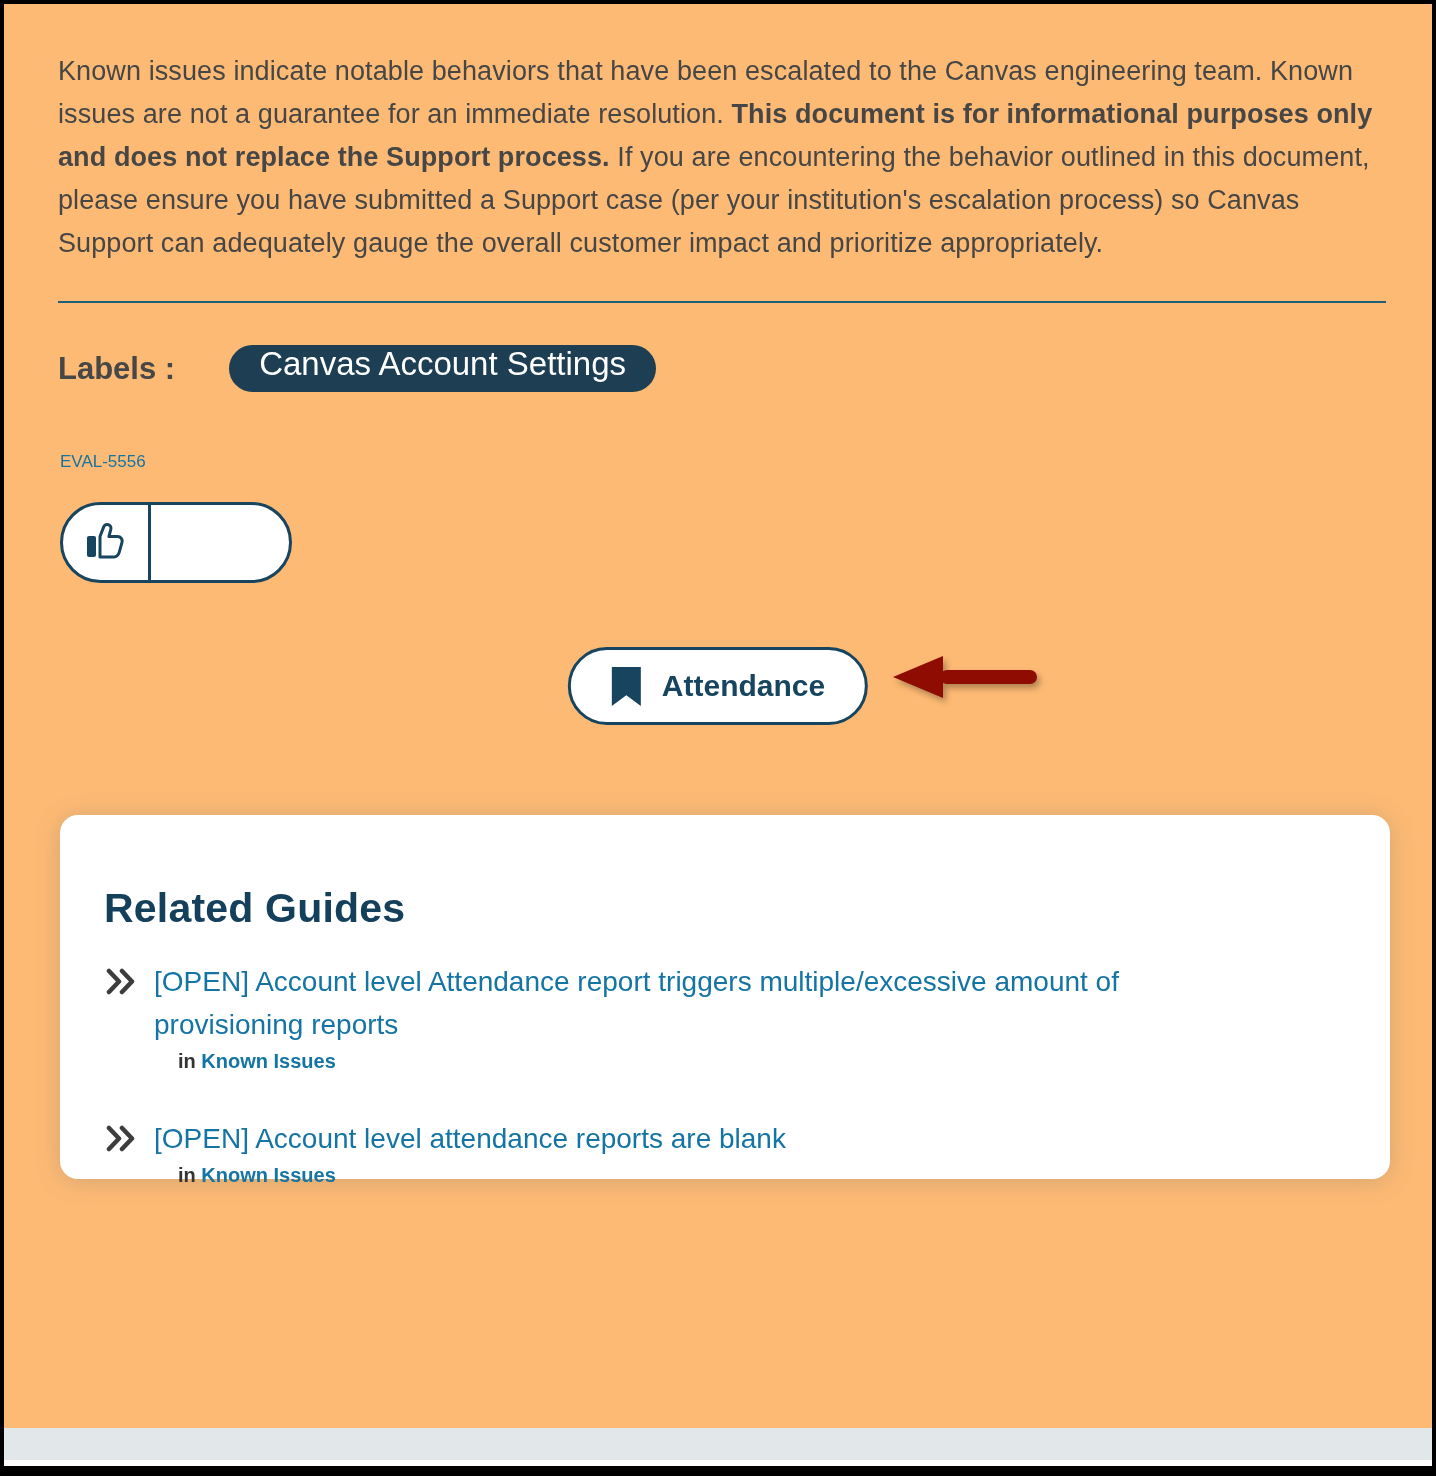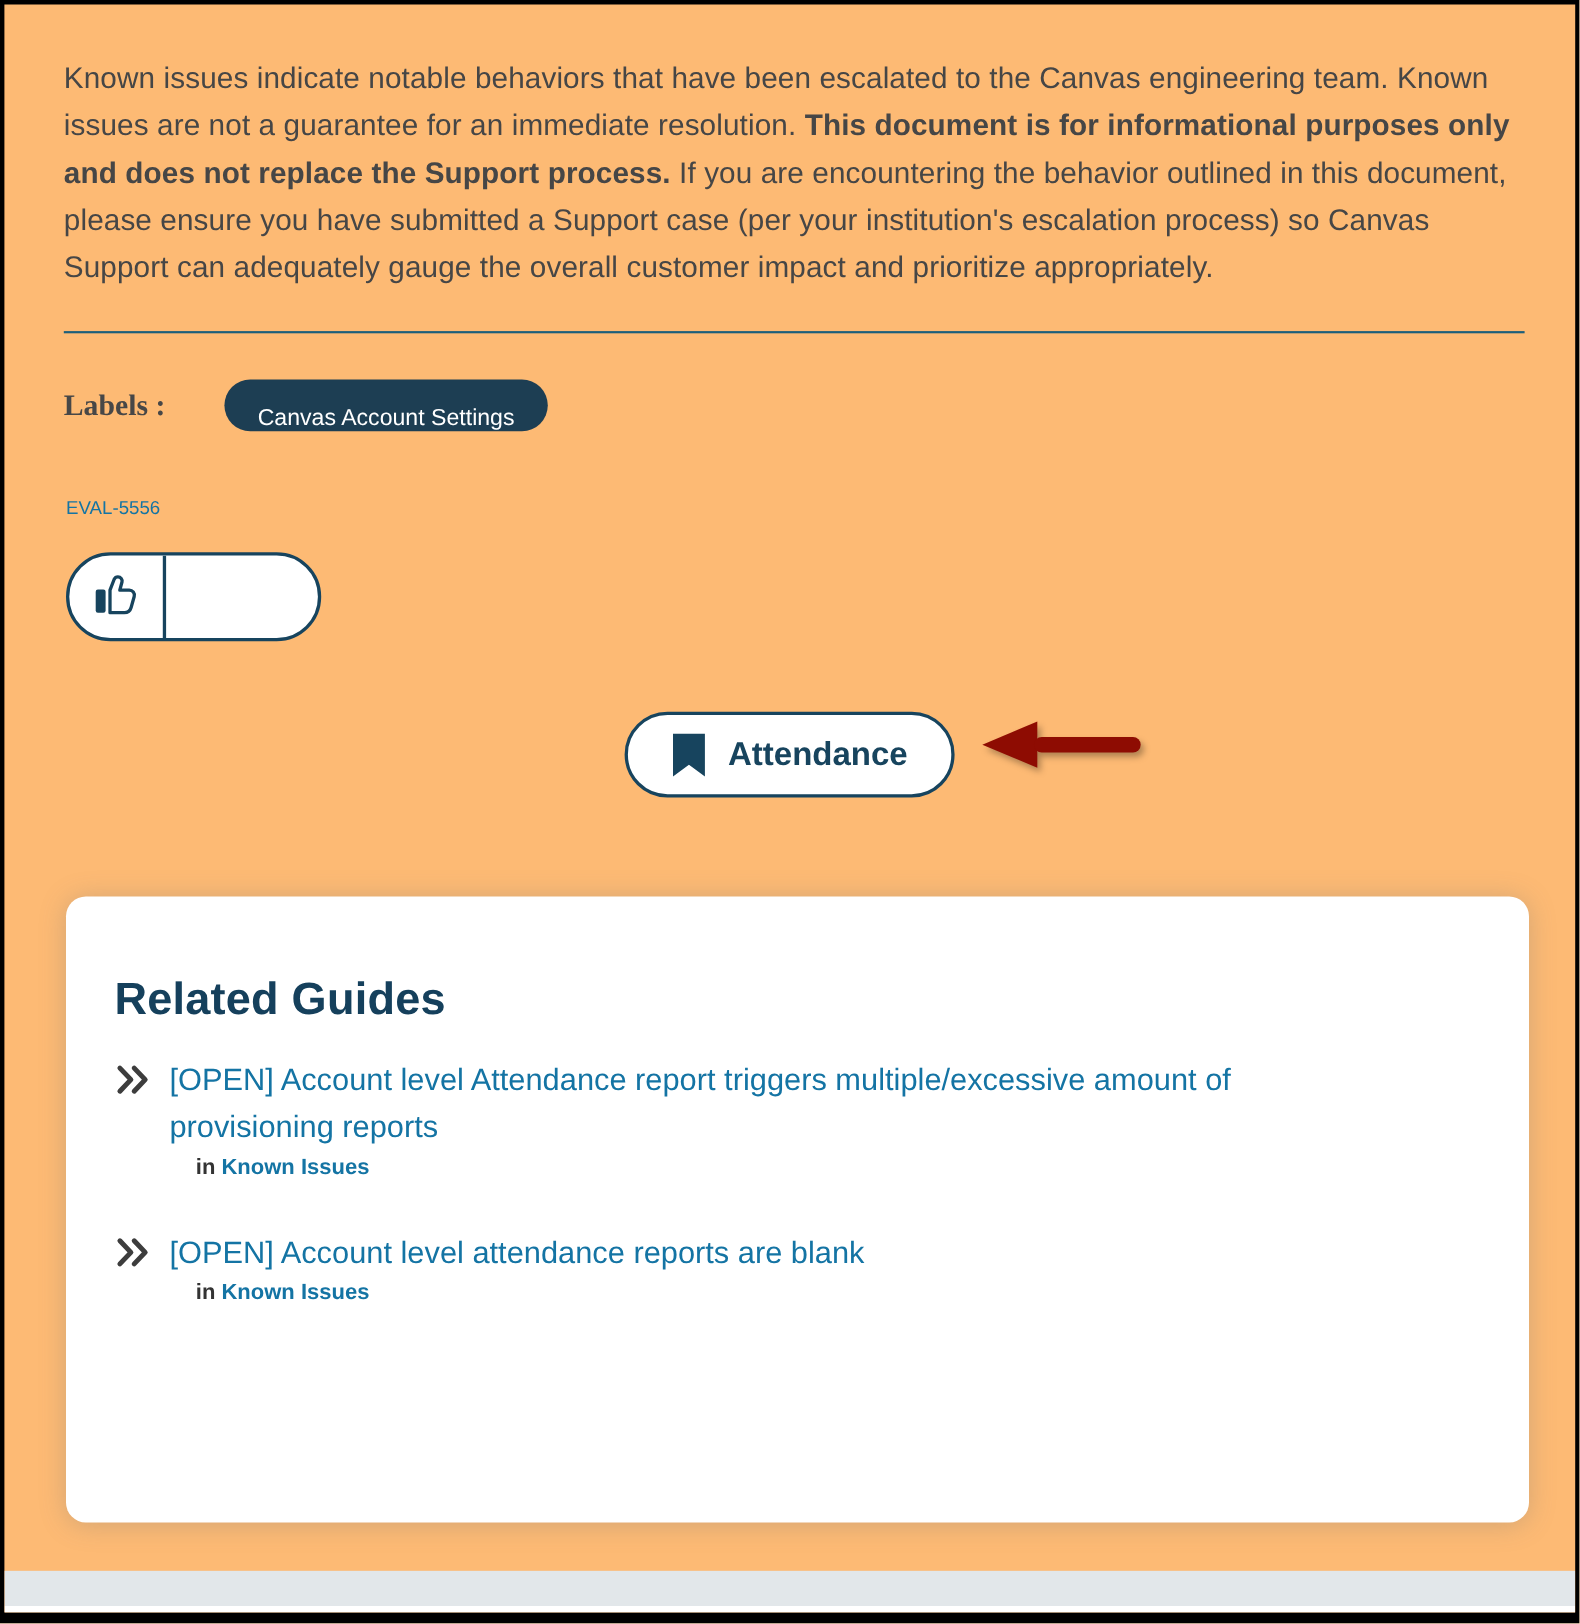--- a/index.html
+++ b/index.html
@@ -36,31 +36,30 @@
     margin: 36px 46px 0 54px;
   }
   
   .labels-row {
     margin: 42px 0 0 54px;
     display: flex;
     align-items: center;
     gap: 54px;
   }
   .labels-caption {
-    font-size: 27px;
+    font-size: 31px;
     font-weight: bold;
     color: #474747;
-    font-family: Liberation Serif, serif;
   }
   .label-badge {
     display: inline-flex;
-    align-items: flex-end;
+    align-items: flex-start;
     background: var(--badge, #1d3e53);
     color: #ffffff;
-    font-size: 21px;
+    font-size: 33px;
     height: 47px;
     padding: 0 30px;
     border-radius: 26px;
     cursor: pointer;
     text-decoration: none;
   }
   
   .issue-link {
     display: inline-block;
     margin: 60px 0 0 56px;
@@ -134,21 +133,21 @@
     top: 0px;
     width: 150px;
     height: 60px;
     color: var(--arrow, #8e0c02);
     filter: drop-shadow(3px 4px 3px rgba(0,0,0,0.30));
     pointer-events: none;
   }
   
   .related-card {
     margin: 88px 42px 0 56px;
-    height: 569px;
+    height: 364px;
     background: #ffffff;
     border-radius: 18px;
     box-shadow: 0 2px 24px rgba(100,110,120,0.28);
     padding: 70px 46px 0 44px;
   }
   .related-title {
     font-size: 41px;
     font-weight: bold;
     color: var(--teal-dark, #15405c);
     letter-spacing: 0.2px;

